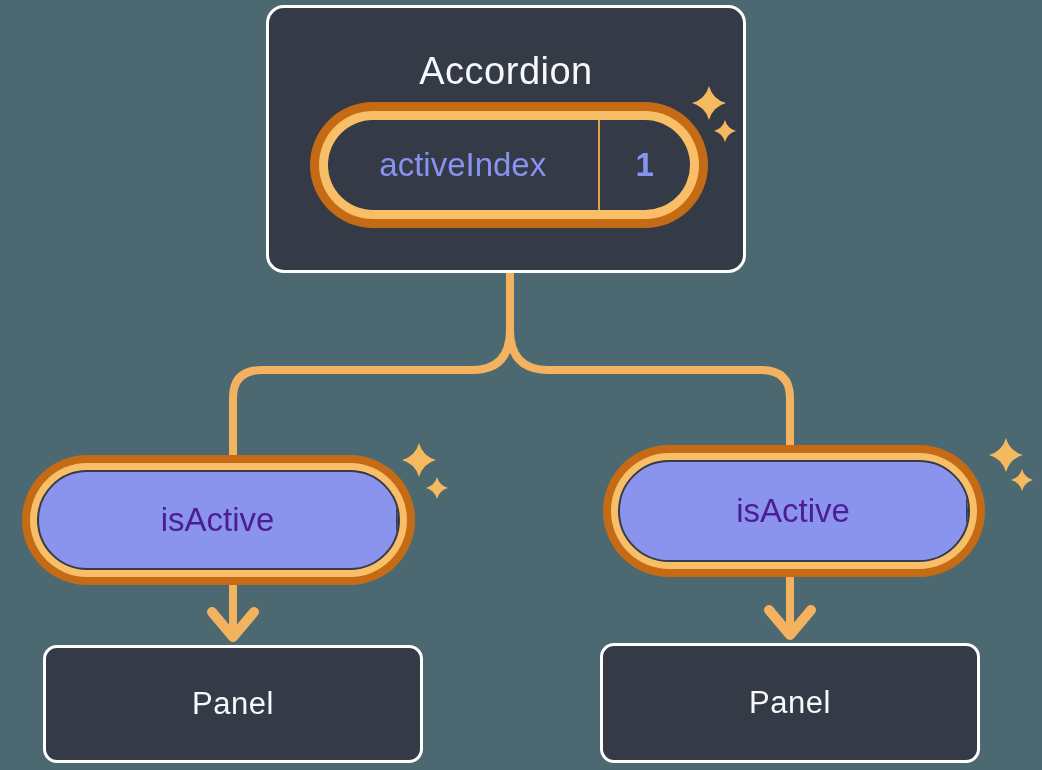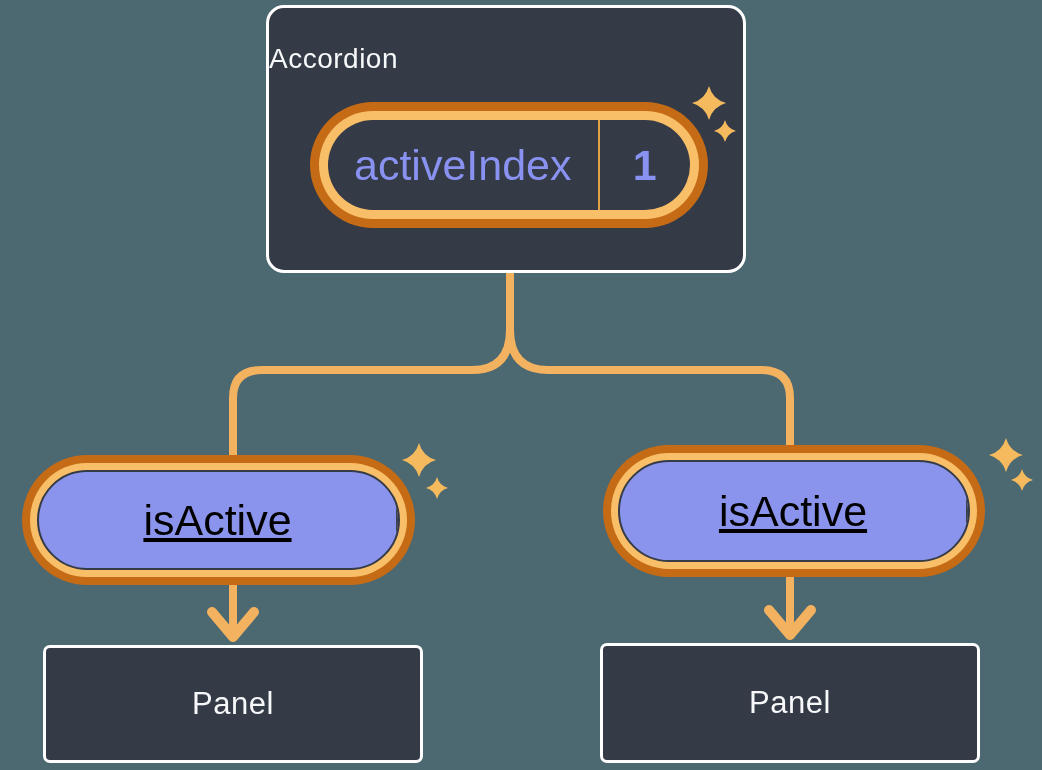--- a/index.html
+++ b/index.html
@@ -26,28 +26,28 @@
     box-sizing: border-box;
     background: #343A46;
     border: 3px solid #FFFFFF;
     z-index: 2;
   }
   .accordion-node {
     left: 266px; top: 5px; width: 480px; height: 268px;
     border-radius: 18px;
   }
   .node-title {
-    position: absolute; left: 0; top: 35px; width: 100%;
-    text-align: left;
-    color: #F7F8FA; font-size: 28px; letter-spacing: 0.5px;
+    position: absolute; left: 0; top: 42px; width: 100%;
+    text-align: center;
+    color: #F7F8FA; font-size: 38px; letter-spacing: 0.5px;
   }
   .panel-node {
     display: flex; align-items: center; justify-content: center;
     color: #F7F8FA; font-size: 31px; letter-spacing: 0.5px;
-    border-radius: 7px;
+    border-radius: 14px;
   }
   .panel-left  { left: 43px;  top: 645px; width: 380px; height: 118px; }
   .panel-right { left: 600px; top: 643px; width: 380px; height: 120px; }
 
   
   .pill {
     position: absolute;
     box-sizing: border-box;
     background: #C56B15;
     border-radius: 999px;
@@ -60,32 +60,31 @@
     background: #F9BE68;
     border-radius: 999px;
     padding: 7px;
   }
   .pill-inner {
     width: 100%; height: 100%;
     box-sizing: border-box;
     border-radius: 999px;
     display: flex; align-items: stretch;
     overflow: hidden;
-    font-size: 43px;
+    font-size: 33px;
   }
   .state-pill { left: 310px; top: 102px; width: 398px; height: 126px; padding: 9px; }
   .state-pill .pill-mid { padding: 9px; }
   .state-pill .pill-inner { background: #343A46; color: #8992F0; }
   .state-pill .divider { background: #E1A34A; }
 
   .prop-pill .pill-inner {
     background: #8B94EC;
     border: 2px solid #353C47;
-    color: #000000;
-    text-decoration: underline;
+    color: #4c1d95;
   }
   .prop-pill .divider { background: #3A404C; }
   .prop-pill-left  { left: 22px;  top: 455px; width: 393px; height: 130px; }
   .prop-pill-right { left: 603px; top: 445px; width: 382px; height: 132px; }
 
   .seg {
     display: flex; align-items: center; justify-content: center;
     min-width: 0;
   }
   .divider { width: 2px; flex: 0 0 2px; }

